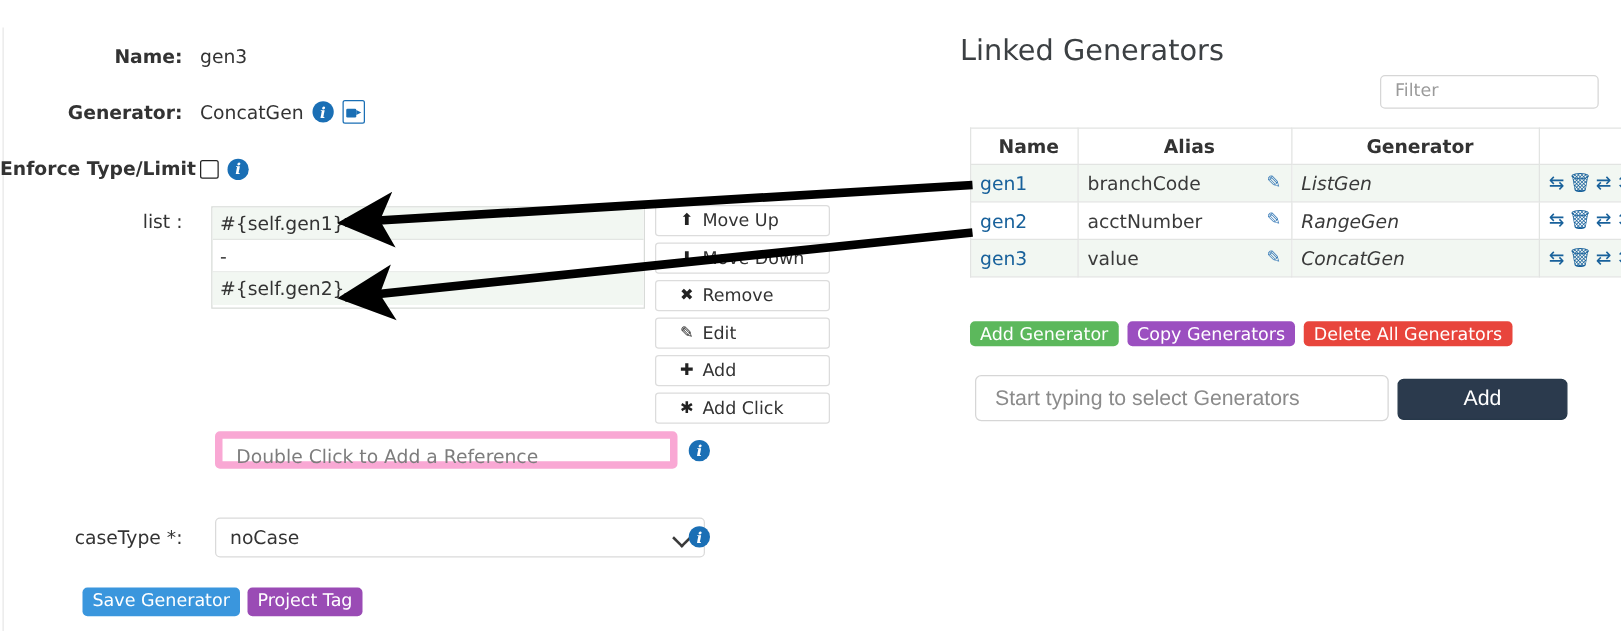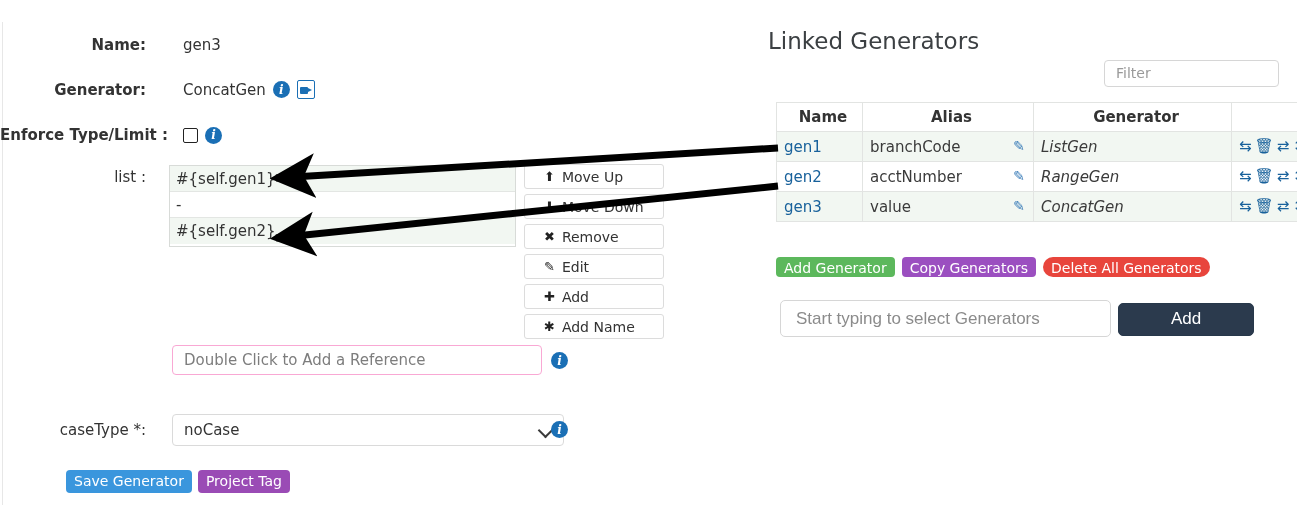--- a/index.html
+++ b/index.html
@@ -12,21 +12,21 @@
     position:relative;
   }
   .page{position:absolute;inset:0;}
 
   
   .left-rule{position:absolute;left:2px;top:22px;width:1px;height:483px;background:#e7e7e7;}
 
   
   .form{position:absolute;left:0;top:0;width:700px;height:505px;}
 
-  .frow{position:absolute;display:flex;align-items:center;gap:23px;}
+  .frow{position:absolute;display:flex;align-items:center;}
   .flabel{
     text-align:right;font-size:15px;color:#333;
     width:160px;padding-right:14px;box-sizing:border-box;
     white-space:nowrap;
   }
   .flabel.bold{font-weight:bold;}
   .fvalue{font-size:15px;color:#333;white-space:nowrap;display:flex;align-items:center;gap:7px;}
 
   
   .info-icon{
@@ -77,21 +77,21 @@
     height:25px;margin-bottom:5px;
     border:1px solid #dcdcdc;border-radius:3px;background:#fff;
     font-size:14px;color:#333;padding-left:19px;box-sizing:border-box;
     font-family:"DejaVu Sans","Liberation Sans",sans-serif;
   }
   .sbtn .gl{font-size:13px;color:#222;line-height:1;}
 
   
   .refinput{
     position:absolute;left:172px;top:345px;width:370px;height:30px;
-    border:1px solid #f9a8d4;border-radius:4px;background:#fff;
+    border:6px solid #f9a8d4;border-radius:4px;background:#fff;
     font-size:15px;color:#7d7d7d;line-height:28px;padding-left:11px;
     box-sizing:border-box;white-space:nowrap;
   }
   .ref-info{position:absolute;left:551px;top:352px;}
 
   
   .selwrap{
     position:absolute;left:172px;top:414px;width:392px;height:32px;
     border:1px solid #dadada;border-radius:4px;background:#fff;box-sizing:border-box;
   }
@@ -227,21 +227,21 @@
       <div class="sbtn">
         <span class="gl">✎</span>
         <span>Edit</span>
       </div>
       <div class="sbtn">
         <span class="gl">✚</span>
         <span>Add</span>
       </div>
       <div class="sbtn">
         <span class="gl">✱</span>
-        <span>Add Name</span>
+        <span>Add Click</span>
       </div>
     </div>
 
     <div class="refinput">Double Click to Add a Reference</div>
     <span class="info-icon ref-info">i</span>
 
     <div class="frow caselabel">
       <div class="flabel">caseType *:</div>
     </div>
     <div class="selwrap">
@@ -317,21 +317,21 @@
               <span class="ai">↕</span>
             </div>
           </td>
         </tr>
       </tbody>
     </table>
 
     <div class="genbtns">
       <div class="gbtn" style="background:#5cb85c;">Add Generator</div>
       <div class="gbtn" style="background:#9b4fc0;">Copy Generators</div>
-      <div class="gbtn" style="background:#e8453c;border-radius:10px;">Delete All Generators</div>
+      <div class="gbtn" style="background:#e8453c;">Delete All Generators</div>
     </div>
 
     <div class="typeahead">Start typing to select Generators</div>
     <div class="addbtn">Add</div>
   </div>
 
   <svg class="arrows" viewBox="0 0 1297 505">
     <defs>
       <marker id="ah" markerWidth="7" markerHeight="7" refX="5.6" refY="3.5" orient="auto" markerUnits="strokeWidth">
         <path d="M6.5,3.5 L0,0.3 L1.6,3.5 L0,6.7 Z" fill="#000"></path>

